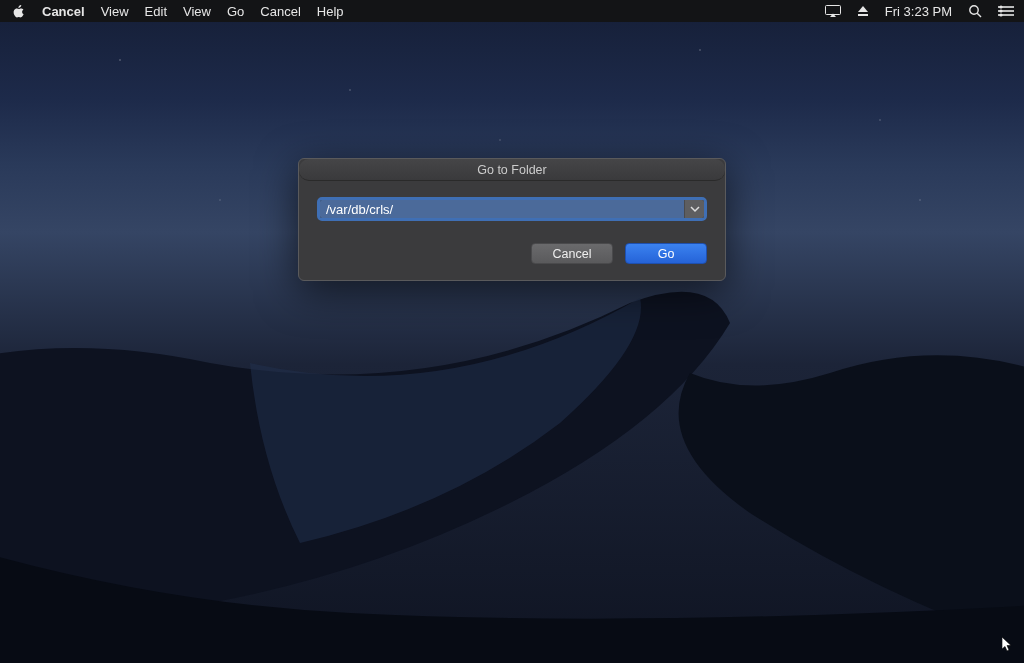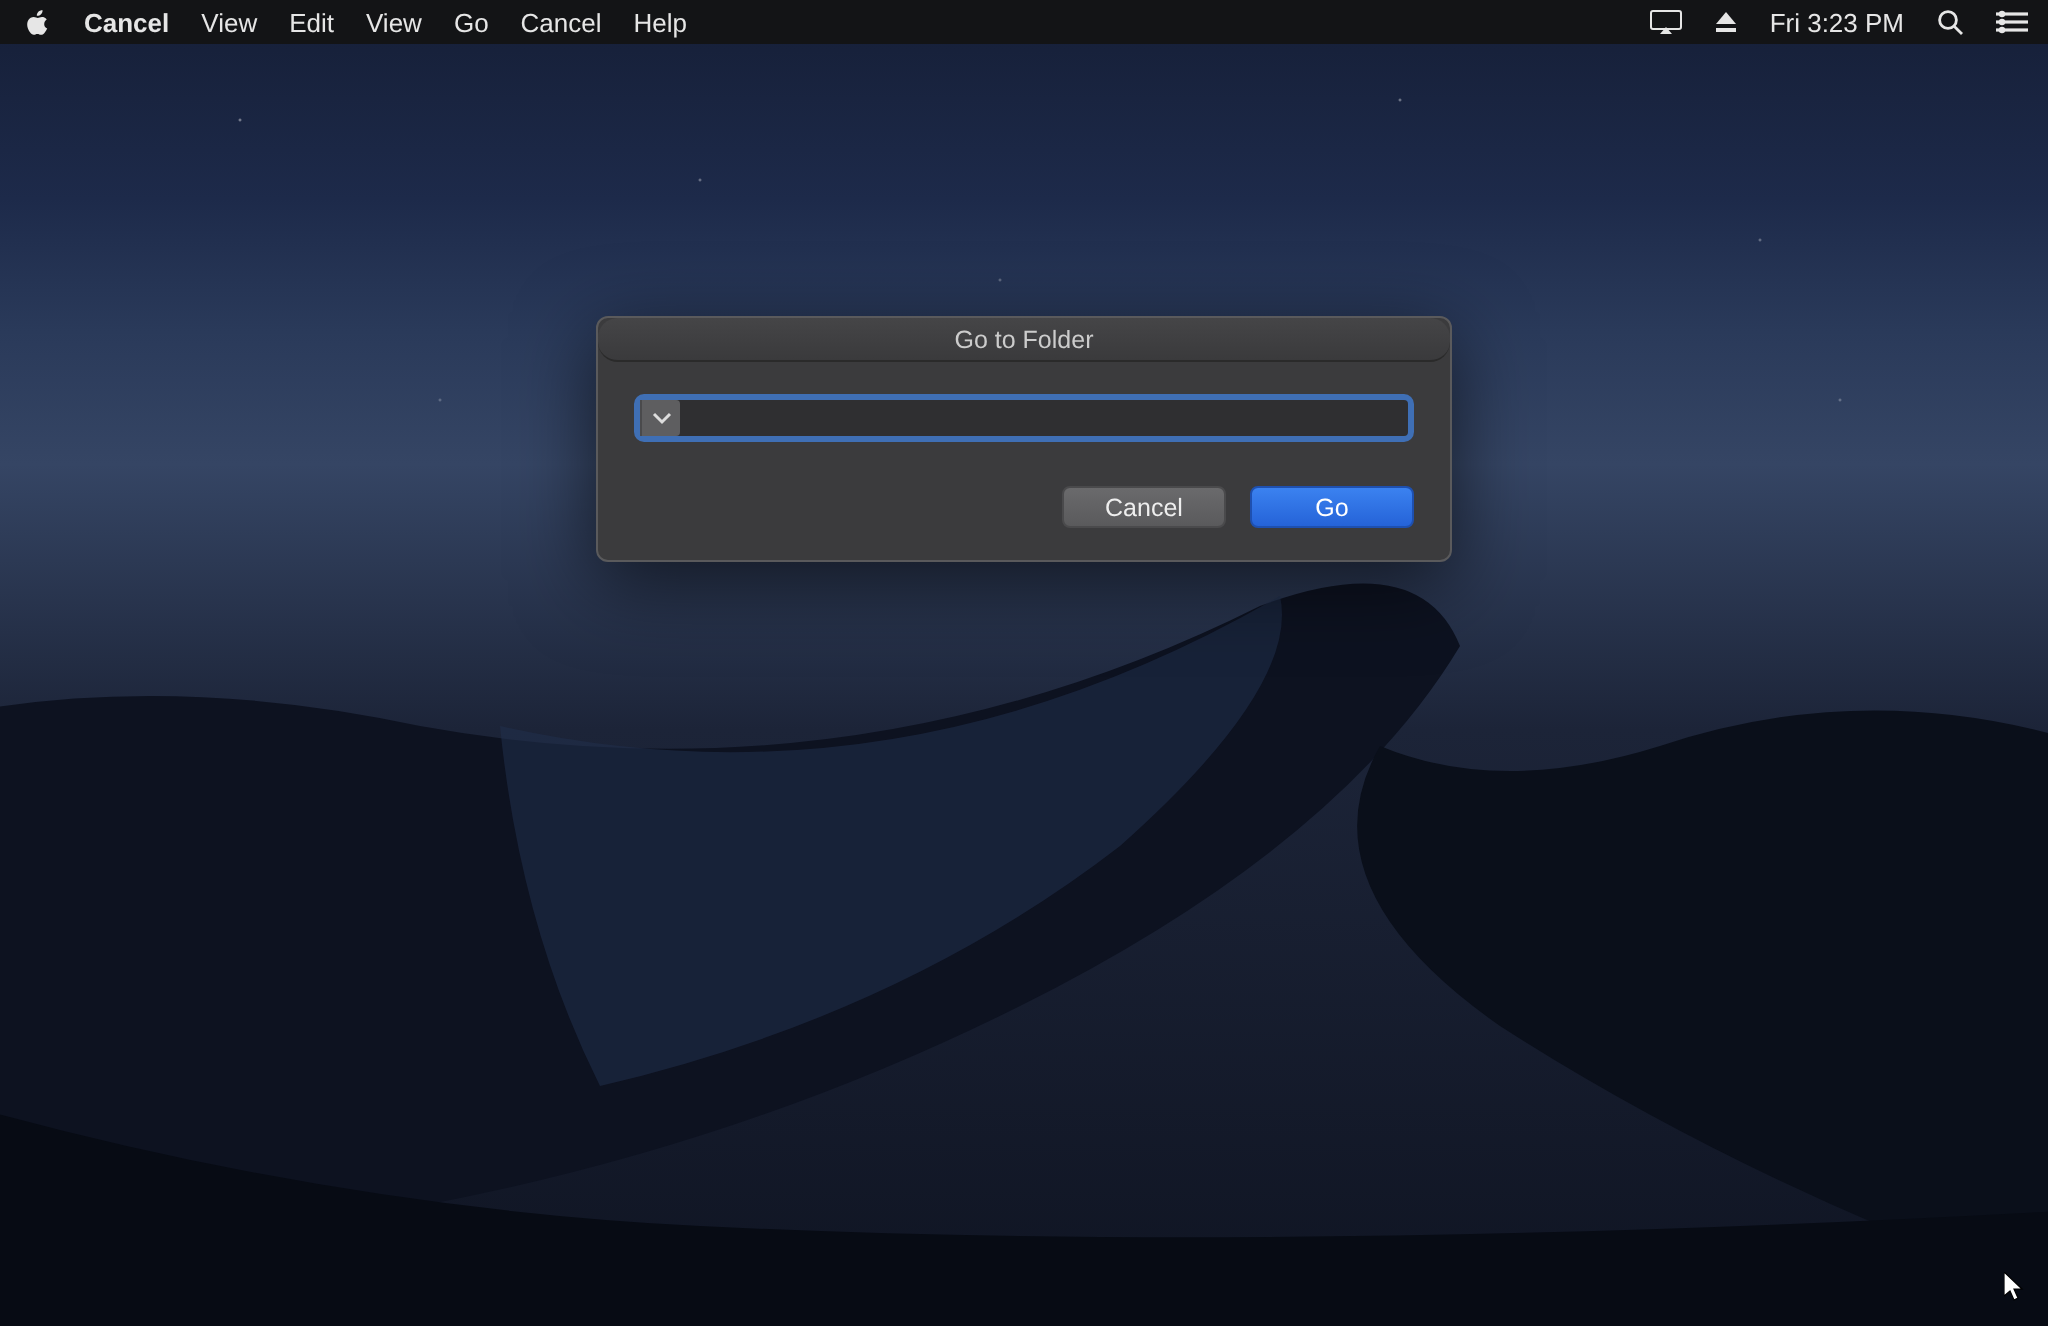--- a/index.html
+++ b/index.html
@@ -222,20 +222,21 @@
           <circle cx="3" cy="10" r="1.6" fill="#e6e6e6"></circle>
         </svg>
     </span>
   </div>
 </div>
 
 <div class="dialog">
   <div class="dialog-title">Go to Folder</div>
   <div class="dialog-body">
     <div class="input-row">
+      <input class="path-input" type="text" value="/var/db/crls/" style="">
       <button class="dropdown-btn">
         <svg width="10" height="10" viewBox="0 0 10 10">
             <path d="M1 3 L5 7 L9 3" fill="none" stroke="#ddd" stroke-width="1.5"></path>
           </svg>
       </button>
     </div>
     <div class="button-row">
       <button class="btn btn-cancel">Cancel</button>
       <button class="btn btn-go">Go</button>
     </div>

